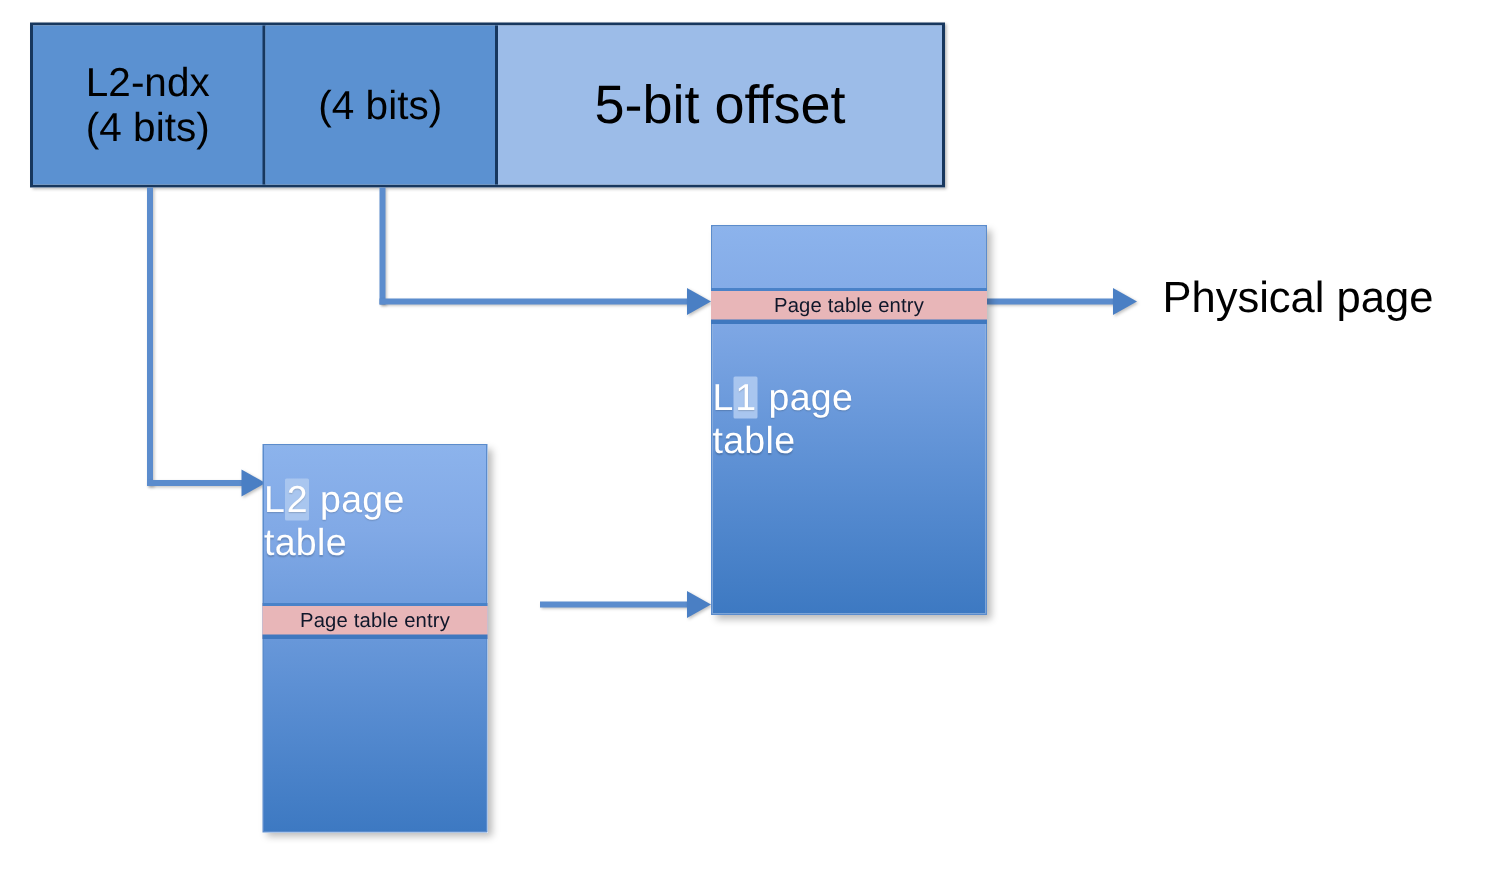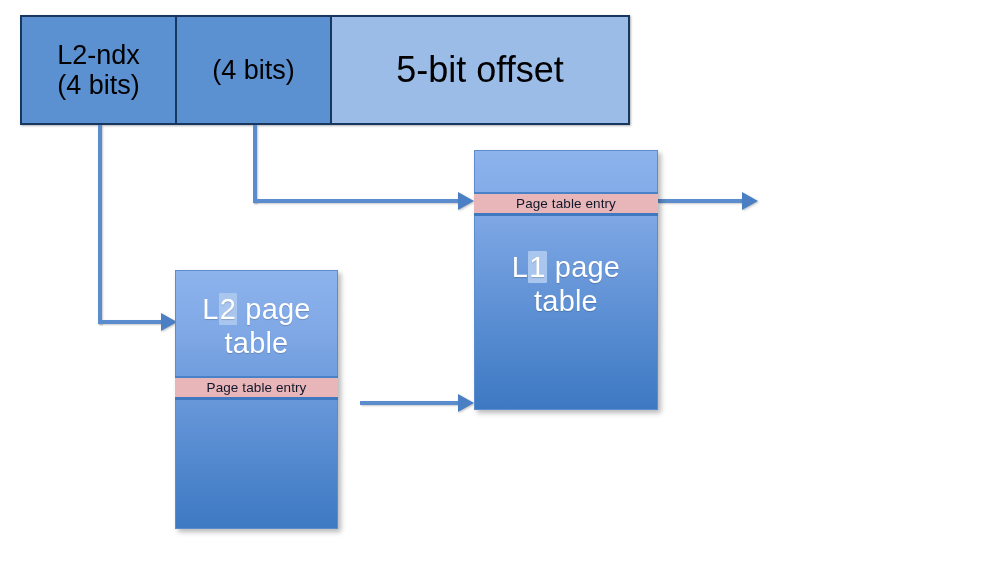--- a/index.html
+++ b/index.html
@@ -56,29 +56,28 @@
 
   
   .pt-block {
     position: absolute;
     box-sizing: border-box;
     background: linear-gradient(to bottom, #8cb3ec 0%, #81a9e6 22%, #5d90d4 62%, #3d79c2 100%);
     border: 1px solid #5b8ccd;
     box-shadow: 3px 3px 5px rgba(0,0,0,0.28);
   }
   #l1-block { left: 474px; top: 150px; width: 184px; height: 260px; }
-  #l2-block { left: 175px; top: 270px; width: 163px; height: 259px; }
+  #l2-block { left: 175px; top: 296px; width: 150px; height: 259px; }
 
   .pt-label {
     position: absolute;
     left: 0;
     width: 100%;
-    text-align: center;
     color: #ffffff;
-    font-size: 29px;
+    font-size: 25px;
     line-height: 1.16;
     letter-spacing: 0.2px;
     text-shadow: 0 1px 1px rgba(0,0,0,0.18);
     pointer-events: none;
   }
   #l1-label { top: 100px; }
   #l2-label { top: 22px; }
   .hl {
     background: #a9c6ef;
     padding: 0 1px;
@@ -198,14 +197,15 @@
   <div class="pt-block" id="l2-block">
     <div class="pt-label" id="l2-label">
       <span>L</span><span class="hl">2</span><span> page</span><br>
       <span>table</span>
     </div>
     <div class="pte-row" id="l2-pte">
       <span>Page table entry</span>
     </div>
   </div>
 
+  <div id="phys-label">Physical page</div>
 
 </div>
 
 </body></html>

